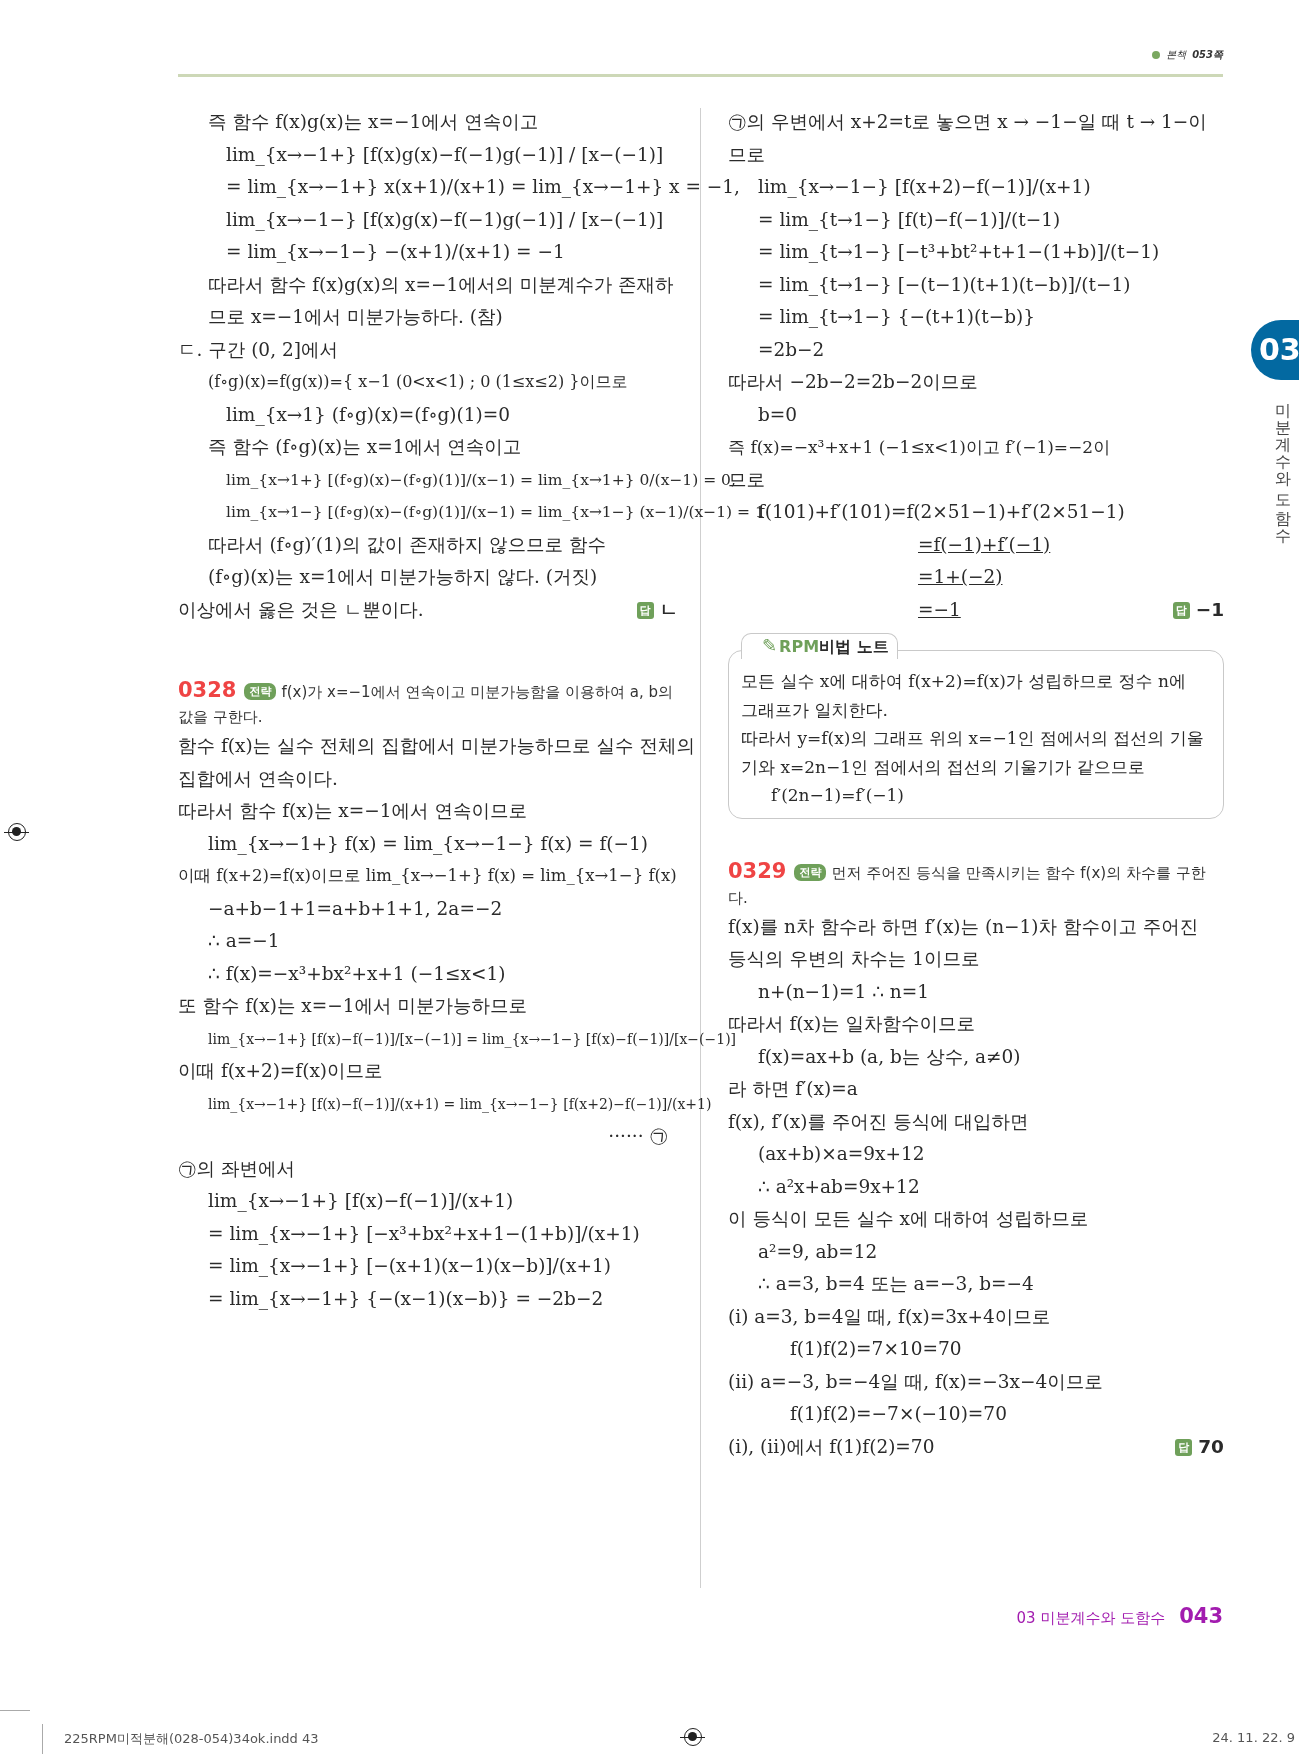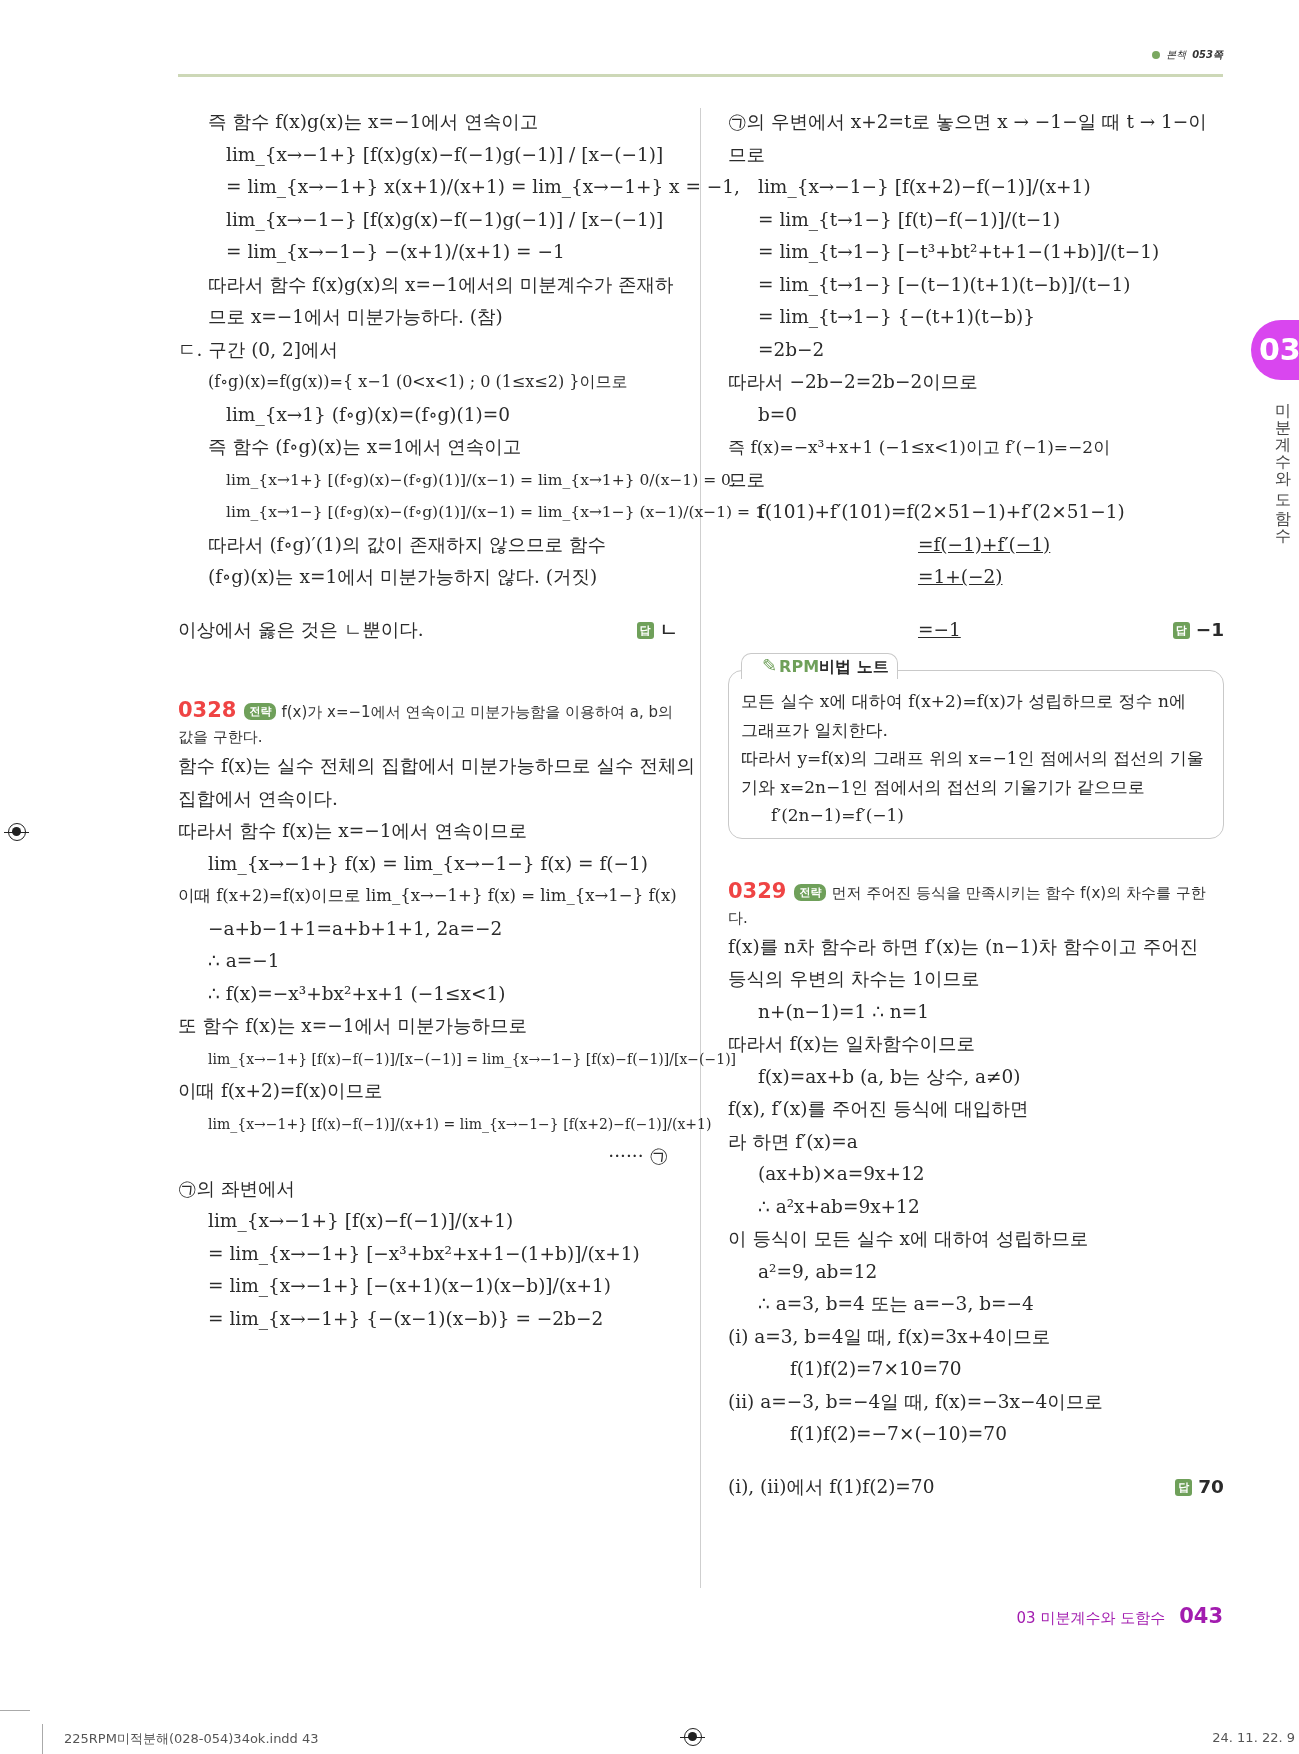--- a/index.html
+++ b/index.html
@@ -14,29 +14,29 @@
   .col.left{left:178px;top:106px;width:500px;}
   .col.right{left:728px;top:106px;width:496px;}
   .ln{white-space:nowrap;}
   .i1{padding-left:30px;}
   .i2{padding-left:48px;}
   .i3{padding-left:62px;}
   .i4{padding-left:190px;text-decoration:underline;}
   .prob-head{font-family:"DejaVu Sans",sans-serif;font-size:15px;line-height:25px;color:#333;}
   .prob-num{font-family:"DejaVu Sans",sans-serif;font-weight:bold;font-size:21px;color:#ef4444;margin-right:8px;}
   .tag{display:inline-block;background:#6fa05a;color:#fff;font-size:11px;font-weight:bold;border-radius:7px;padding:0 5px;line-height:17px;margin-right:5px;vertical-align:2px;}
-  .ans-row{display:flex;justify-content:space-between;margin-top:20px;}
+  .ans-row{display:flex;justify-content:space-between;}
   .ans{font-family:"DejaVu Sans",sans-serif;font-weight:bold;}
   .ans .badge{display:inline-block;background:#6fa05a;color:#fff;font-size:11px;width:17px;height:17px;line-height:17px;text-align:center;border-radius:3px;margin-right:6px;vertical-align:2px;}
   .right-end{text-align:right;}
   .note{position:relative;border:1.5px solid #c9c9c9;border-radius:14px;margin:24px 0 0 0;padding:16px 12px 8px 12px;font-size:17px;line-height:28.5px;}
   .note-title{position:absolute;left:12px;top:-18px;background:#fff;padding:0 8px 0 20px;border:1.5px solid #c9c9c9;border-bottom:none;border-radius:10px 10px 0 0;font-family:"DejaVu Sans",sans-serif;font-weight:bold;font-size:16px;line-height:24px;}
   .note-title .rpm{color:#6fa05a;}
   .note-title .pencil{color:#6fa05a;font-size:18px;margin-right:2px;}
-  .side-tab{position:absolute;right:0;top:320px;width:48px;height:60px;background:#d946ef;border-radius:30px 0 0 30px;color:#fff;font-family:"DejaVu Sans",sans-serif;font-weight:bold;font-size:30px;line-height:60px;padding-left:8px;box-sizing:border-box;overflow:hidden;}
+  .side-tab{position:absolute;right:0;top:320px;width:48px;height:60px;background:#0369a1;border-radius:30px 0 0 30px;color:#fff;font-family:"DejaVu Sans",sans-serif;font-weight:bold;font-size:30px;line-height:60px;padding-left:8px;box-sizing:border-box;overflow:hidden;}
   .side-text{position:absolute;right:6px;top:392px;writing-mode:vertical-rl;font-family:"DejaVu Sans",sans-serif;font-size:16px;color:#444;letter-spacing:1px;}
   .footer{position:absolute;right:76px;top:1604px;font-family:"DejaVu Sans",sans-serif;color:#a21caf;}
   .footer .chap{font-size:15px;margin-right:14px;}
   .footer .pnum{font-size:21px;font-weight:bold;}
   .slug{position:absolute;left:0;right:0;top:1700px;height:54px;font-family:"DejaVu Sans",sans-serif;font-size:13px;color:#555;}
   .slug .bar-left{position:absolute;left:0;top:10px;width:30px;height:1px;background:#aaa;}
   .slug .vline{position:absolute;left:42px;top:24px;width:1px;height:30px;background:#aaa;}
   .slug .file{position:absolute;left:64px;top:30px;}
   .slug .date{position:absolute;right:4px;top:30px;}
   .reg{position:absolute;width:18px;height:18px;border-radius:50%;border:1.5px solid #222;box-sizing:border-box;}
@@ -137,22 +137,22 @@
   <div style="height:40px"></div>
 
   <div class="prob-head">
     <span class="prob-num">0329</span><span class="tag">전략</span><span>먼저 주어진 등식을 만족시키는 함수 f(x)의 차수를 구한다.</span>
   </div>
   <div class="ln">f(x)를 n차 함수라 하면 f′(x)는 (n−1)차 함수이고 주어진</div>
   <div class="ln">등식의 우변의 차수는 1이므로</div>
   <div class="ln i1">n+(n−1)=1      ∴ n=1</div>
   <div class="ln">따라서 f(x)는 일차함수이므로</div>
   <div class="ln i1">f(x)=ax+b (a, b는 상수, a≠0)</div>
+  <div class="ln">라 하면      f′(x)=a</div>
   <div class="ln">f(x), f′(x)를 주어진 등식에 대입하면</div>
-  <div class="ln">라 하면      f′(x)=a</div>
   <div class="ln i1">(ax+b)×a=9x+12</div>
   <div class="ln i1">∴ a²x+ab=9x+12</div>
   <div class="ln">이 등식이 모든 실수 x에 대하여 성립하므로</div>
   <div class="ln i1">a²=9, ab=12</div>
   <div class="ln i1">∴ a=3, b=4 또는 a=−3, b=−4</div>
   <div class="ln">(i) a=3, b=4일 때, f(x)=3x+4이므로</div>
   <div class="ln i3">f(1)f(2)=7×10=70</div>
   <div class="ln">(ii) a=−3, b=−4일 때, f(x)=−3x−4이므로</div>
   <div class="ln i3">f(1)f(2)=−7×(−10)=70</div>
   <div class="ans-row">

